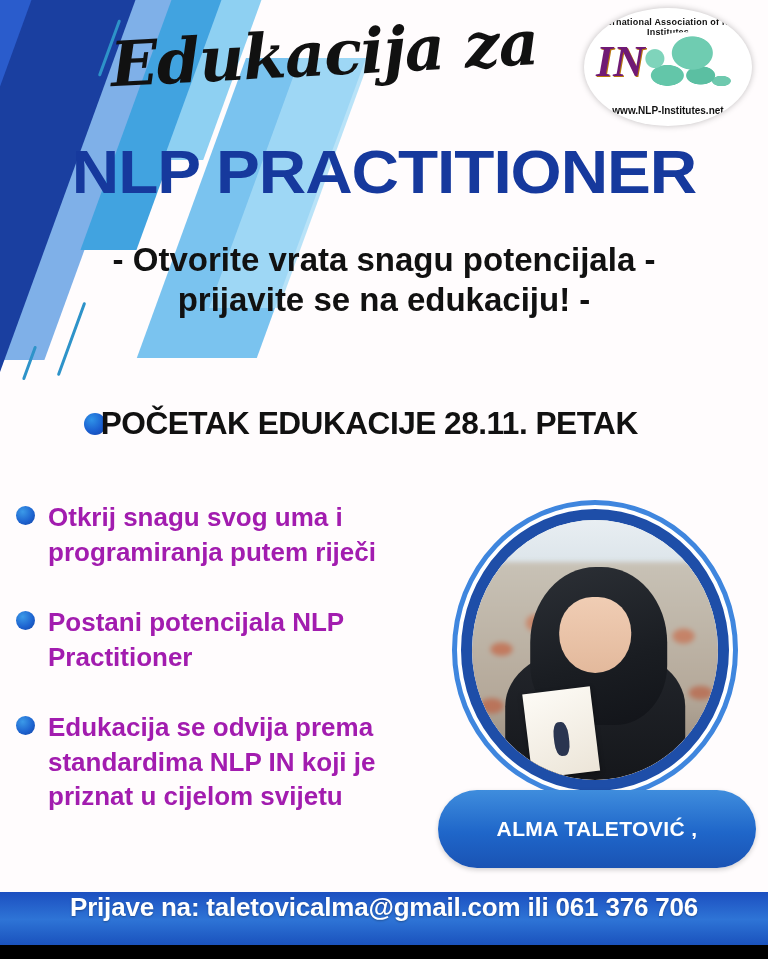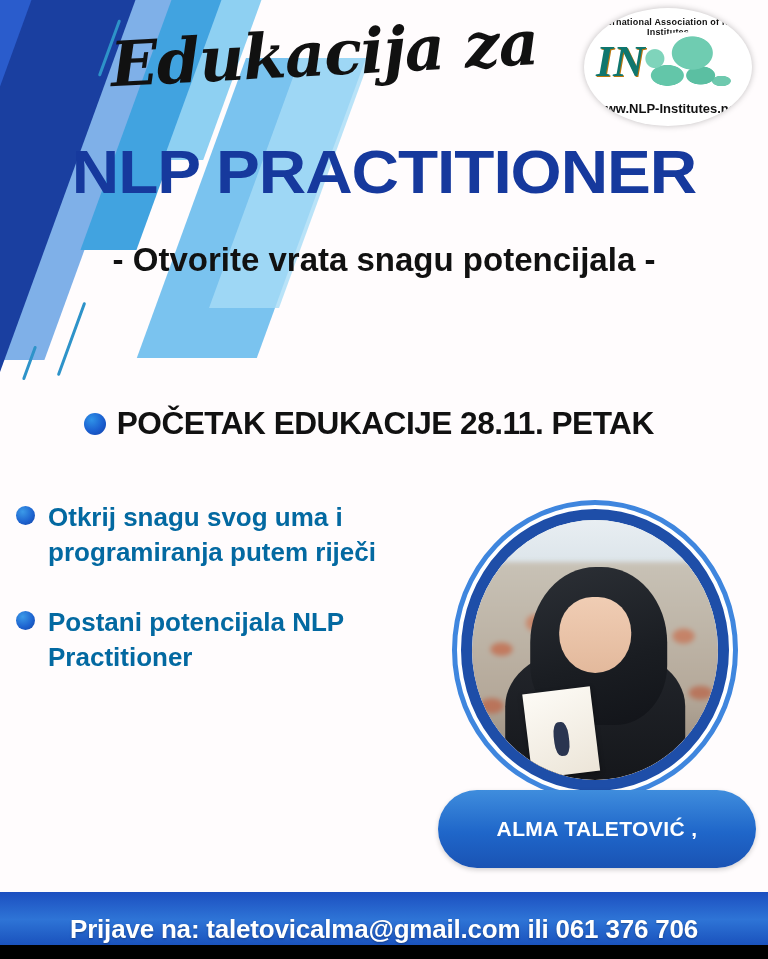--- a/index.html
+++ b/index.html
@@ -66,30 +66,30 @@
       radial-gradient(ellipse at 34% 62%, #63c6a9 0 16px, transparent 17px),
       radial-gradient(ellipse at 58% 30%, #6fccb1 0 20px, transparent 21px),
       radial-gradient(ellipse at 66% 62%, #5bbfa2 0 14px, transparent 15px),
       radial-gradient(ellipse at 86% 70%, #6ec9ae 0 9px, transparent 10px),
       #ffffff;
   }
   .logo .in{
     position:absolute;left:12px;top:28px;
     font-family:"Liberation Serif",serif;
     font-style:italic;font-weight:700;font-size:44px;
-    color:#0f766e;
+    color:#701a75;
     text-shadow:1px 1px 0 #b8760d;
   }
   .logo .arc-top,.logo .arc-bot{
     position:absolute;left:0;right:0;text-align:center;
     font-size:9px;font-weight:700;color:#111;
     font-family:"Liberation Sans",sans-serif;
   }
   .logo .arc-top{top:9px;letter-spacing:.2px;transform:scaleY(1.05);}
-  .logo .arc-bot{bottom:10px;font-size:13px;}
+  .logo .arc-bot{bottom:10px;font-size:10px;}
 
   .title{
     position:absolute;left:0;right:0;top:136px;
     text-align:center;
     font-size:62px;
     font-weight:700;
     color:#16399d;
     letter-spacing:-1px;
     z-index:6;
     font-family:"Liberation Sans",sans-serif;
@@ -101,21 +101,21 @@
     text-align:center;
     color:#111;
     font-weight:700;
     font-size:33px;
     line-height:1.22;
     z-index:6;
   }
 
   .dateline{
     position:absolute;left:84px;top:406px;
-    display:flex;align-items:center;gap:16px;
+    display:flex;align-items:center;
     z-index:6;
   }
   .dateline .txt{
     font-size:31px;font-weight:700;color:#111;letter-spacing:-.5px;
     transform:scaleX(1.02);
   }
 
   .dot{
     width:22px;height:22px;border-radius:50%;
     background:radial-gradient(circle at 35% 30%, #2f93e8 0%, #1b5fd0 55%, #123fa8 100%);
@@ -126,21 +126,21 @@
     background:radial-gradient(circle at 35% 30%, #3b9ae8 0%, #1d62cf 58%, #14429f 100%);
     flex:none;margin-top:6px;
   }
 
   .bullets{
     position:absolute;left:16px;top:500px;width:420px;
     z-index:6;
   }
   .bullet{display:flex;gap:13px;margin-bottom:36px;}
   .bullet .btext{
-    font-size:26px;font-weight:700;color:#0369a1;line-height:1.33;
+    font-size:26px;font-weight:700;color:#a21caf;line-height:1.33;
   }
 
   
   .portrait-wrap{position:absolute;left:452px;top:500px;width:286px;height:300px;z-index:7;}
   .ring-outer{
     position:absolute;inset:0;border-radius:50%;
     border:5px solid #3f86de;
     background:#ffffff;
   }
   .ring-inner{
@@ -208,21 +208,21 @@
     display:flex;flex-direction:row;align-items:center;justify-content:center;
     z-index:8;
     box-shadow:0 2px 5px rgba(0,0,0,.18);
   }
   .badge .l1t{font-size:21px;font-weight:700;letter-spacing:.4px;line-height:1.25;}
   .badge .l2t{font-size:21px;font-weight:700;letter-spacing:.2px;line-height:1.25;}
 
   .footer{
     position:absolute;left:0;right:0;top:892px;height:53px;
     background:linear-gradient(180deg,#1c4fc0 0%,#2e74d6 52%,#1a52bd 100%);
-    display:flex;align-items:flex-end;justify-content:center;
+    display:flex;align-items:flex-start;justify-content:center;
     z-index:9;
   }
   .footer .ftext{
     color:#ffffff;font-size:26px;font-weight:700;letter-spacing:-.2px;
     text-shadow:0 1px 2px rgba(0,0,0,.3);
   }
   .blackbar{
     position:absolute;left:0;right:0;top:945px;bottom:0;background:#000000;z-index:9;
   }
 </style>
@@ -265,35 +265,40 @@
     <div class="arc-top">International Association of NLP Institutes</div>
     <div class="globe"></div>
     <div class="in">IN</div>
     <div class="arc-bot">www.NLP-Institutes.net</div>
   </div>
 
   <div class="title">NLP PRACTITIONER</div>
 
   <div class="subtitle">
     <div>- Otvorite vrata snagu potencijala -</div>
+    <div>prijavite se na edukaciju! -</div>
   </div>
 
   <div class="dateline">
     <span class="dot"></span>
     <span class="txt">POČETAK EDUKACIJE 28.11. PETAK</span>
   </div>
 
   <div class="bullets">
     <div class="bullet">
       <span class="dot-sm"></span>
       <span class="btext">Otkrij snagu svog uma i programiranja putem riječi</span>
     </div>
     <div class="bullet">
       <span class="dot-sm"></span>
       <span class="btext">Postani potencijala NLP Practitioner</span>
+    </div>
+    <div class="bullet">
+      <span class="dot-sm"></span>
+      <span class="btext">Edukacija se odvija prema standardima NLP IN koji je priznat u cijelom svijetu</span>
     </div>
   </div>
 
   <div class="portrait-wrap">
     <div class="ring-outer"></div>
     <div class="ring-inner">
       <div class="photo">
         <div class="sky"></div>
         <div class="city"></div>
         <div class="person">

